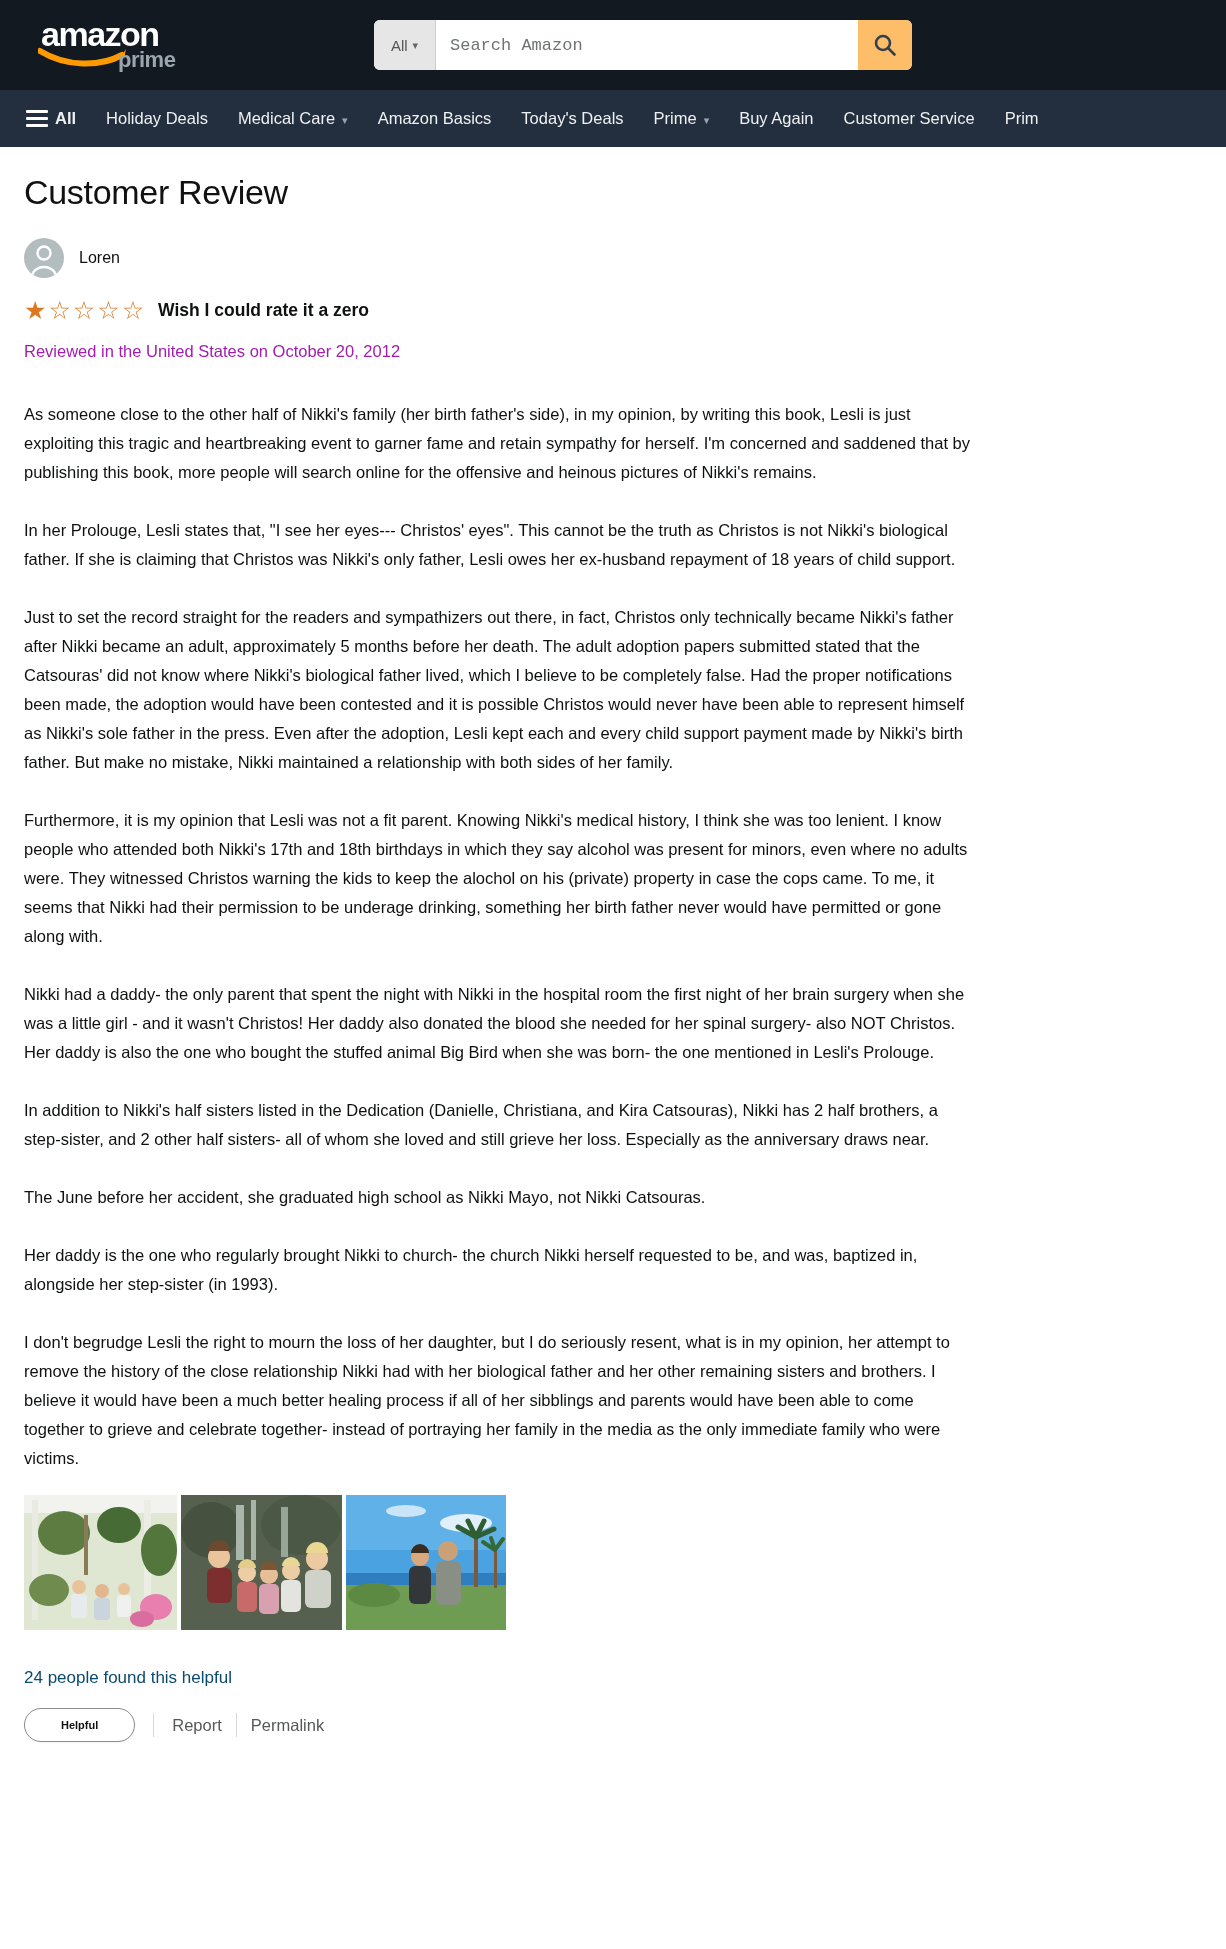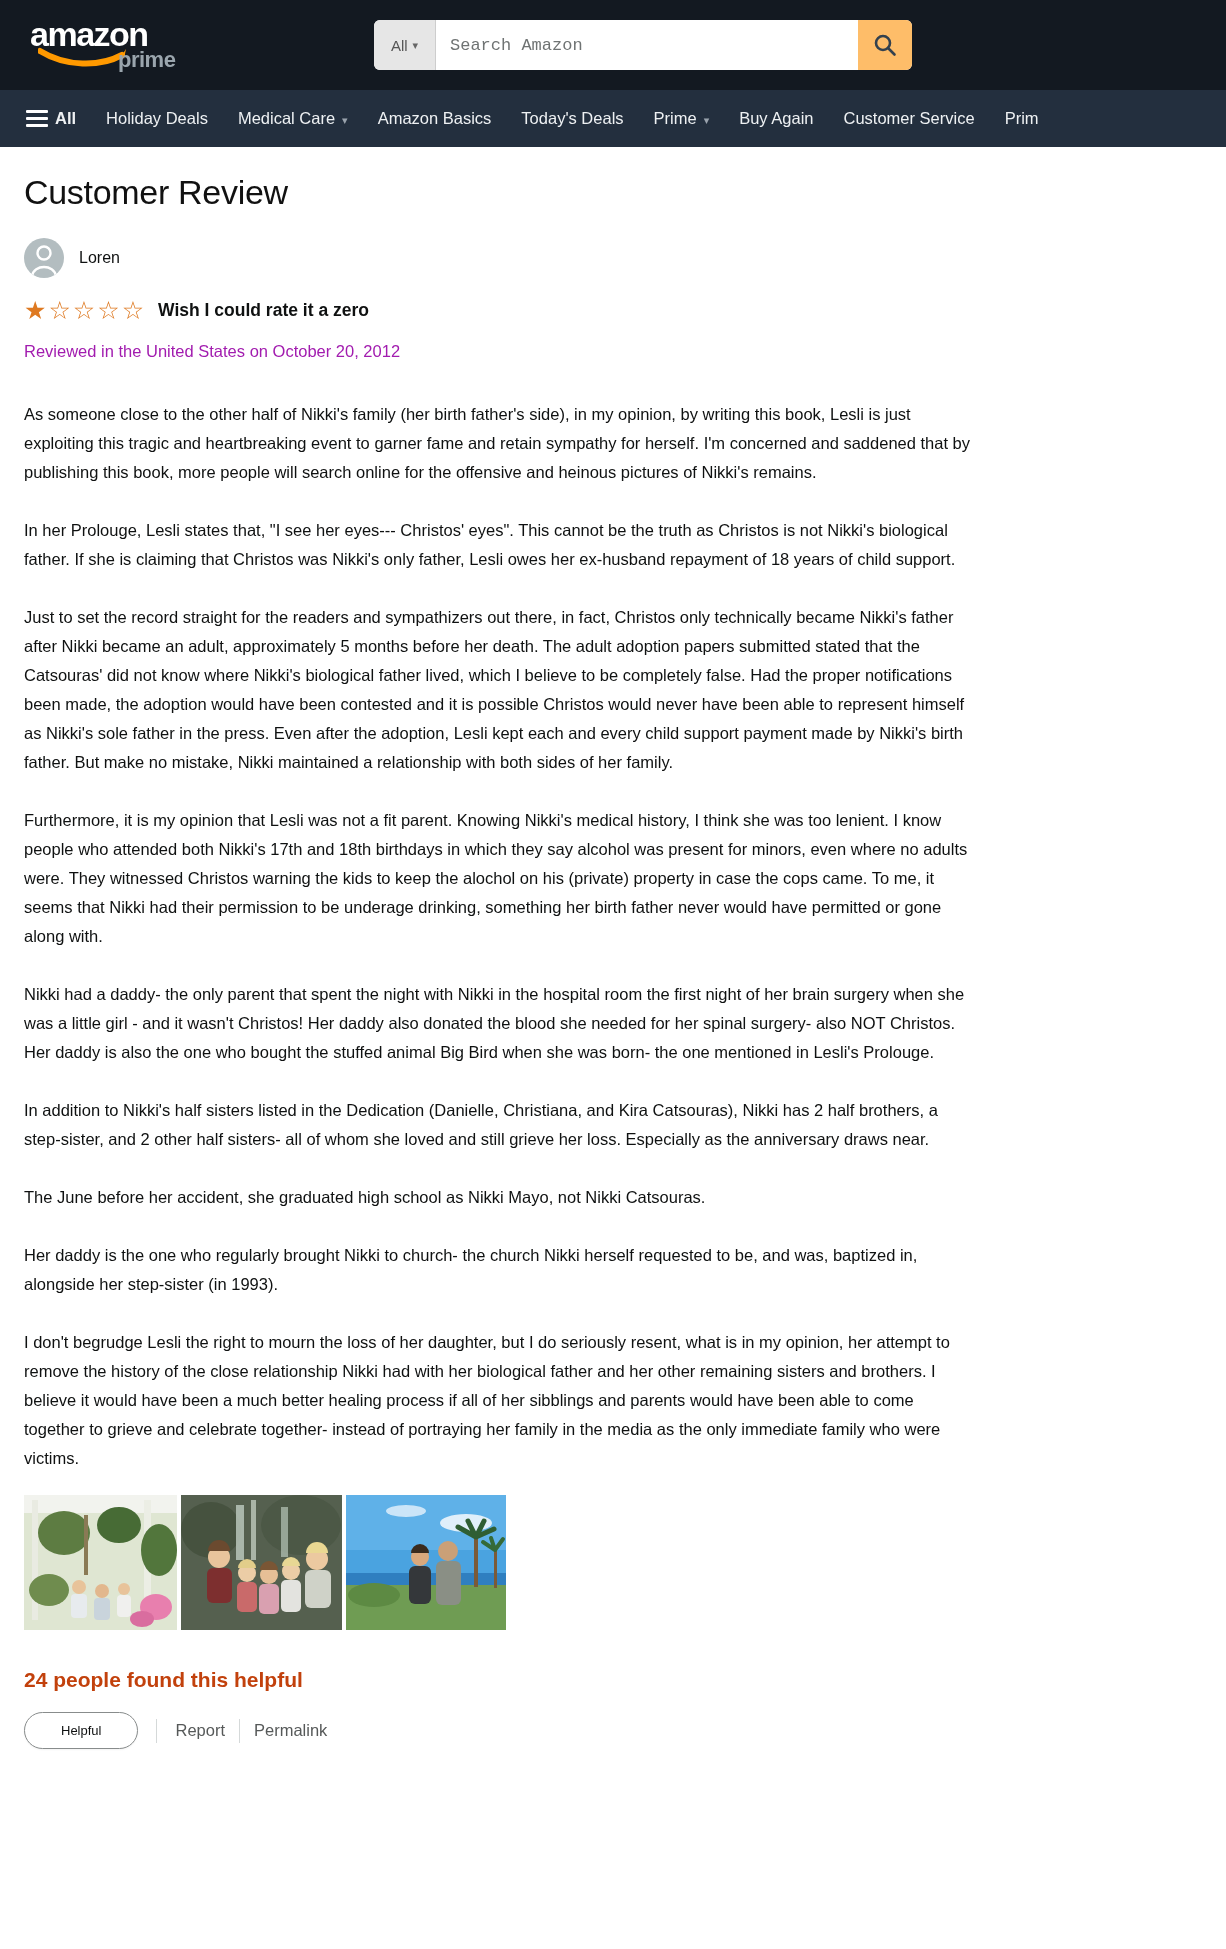--- a/index.html
+++ b/index.html
@@ -15,21 +15,21 @@
   .topbar {
     background: #131921;
     height: 90px;
     display: flex;
     align-items: center;
     padding: 0 30px;
   }
   .logo { position: relative; width: 150px; height: 56px; flex: 0 0 auto; cursor: pointer; }
   .logo-word {
     color: #fff; font-weight: 700; font-size: 34px; letter-spacing: -1.5px;
-    line-height: 1; display: block;
+    line-height: 1; display: block; margin-left: 11px;
   }
   .logo-swoosh { position: absolute; left: 8px; top: 30px; width: 92px; height: 22px; }
   .logo-prime {
     position: absolute; left: 88px; top: 30px;
     color: #9aa5ad; font-weight: 700; font-size: 22px; letter-spacing: -0.5px;
   }
 
   .searchbar {
     margin-left: 194px;
     width: 538px; height: 50px;
@@ -94,25 +94,25 @@
     margin-top: 29px;
   }
   .review-body p:first-child { margin-top: 39px; }
 
   
   .photos { display: flex; gap: 4px; margin-top: 22px; }
   .photo { height: 135px; cursor: pointer; display: block; }
   .photo svg { display: block; height: 100%; width: 100%; }
 
   
-  .helpful-count { margin-top: 38px; font-size: 21px; color: #c2410c; font-weight: bold; }
+  .helpful-count { margin-top: 38px; font-size: 17px; color: #0c4a6e; }
   .actions { display: flex; align-items: center; margin-top: 20px; padding-bottom: 60px; }
   .helpful-btn {
     background: #fff; border: 1px solid #888c8c; border-radius: 22px;
-    padding: 10px 36px; font-size: 13px; font-weight: 400; color: #0f1111;
+    padding: 10px 36px; font-size: 11px; font-weight: 700; color: #0f1111;
     cursor: pointer; font-family: "Liberation Sans", sans-serif;
     box-shadow: 0 1px 2px rgba(0,0,0,0.05);
   }
   .action-divider { width: 1px; height: 24px; background: #d5d9d9; margin: 0 18px; }
   .action-link { font-size: 16.5px; color: #565959; cursor: pointer; }
   .action-link + .action-divider { margin: 0 14px; }
 </style>
 </head>
 <body>
 

